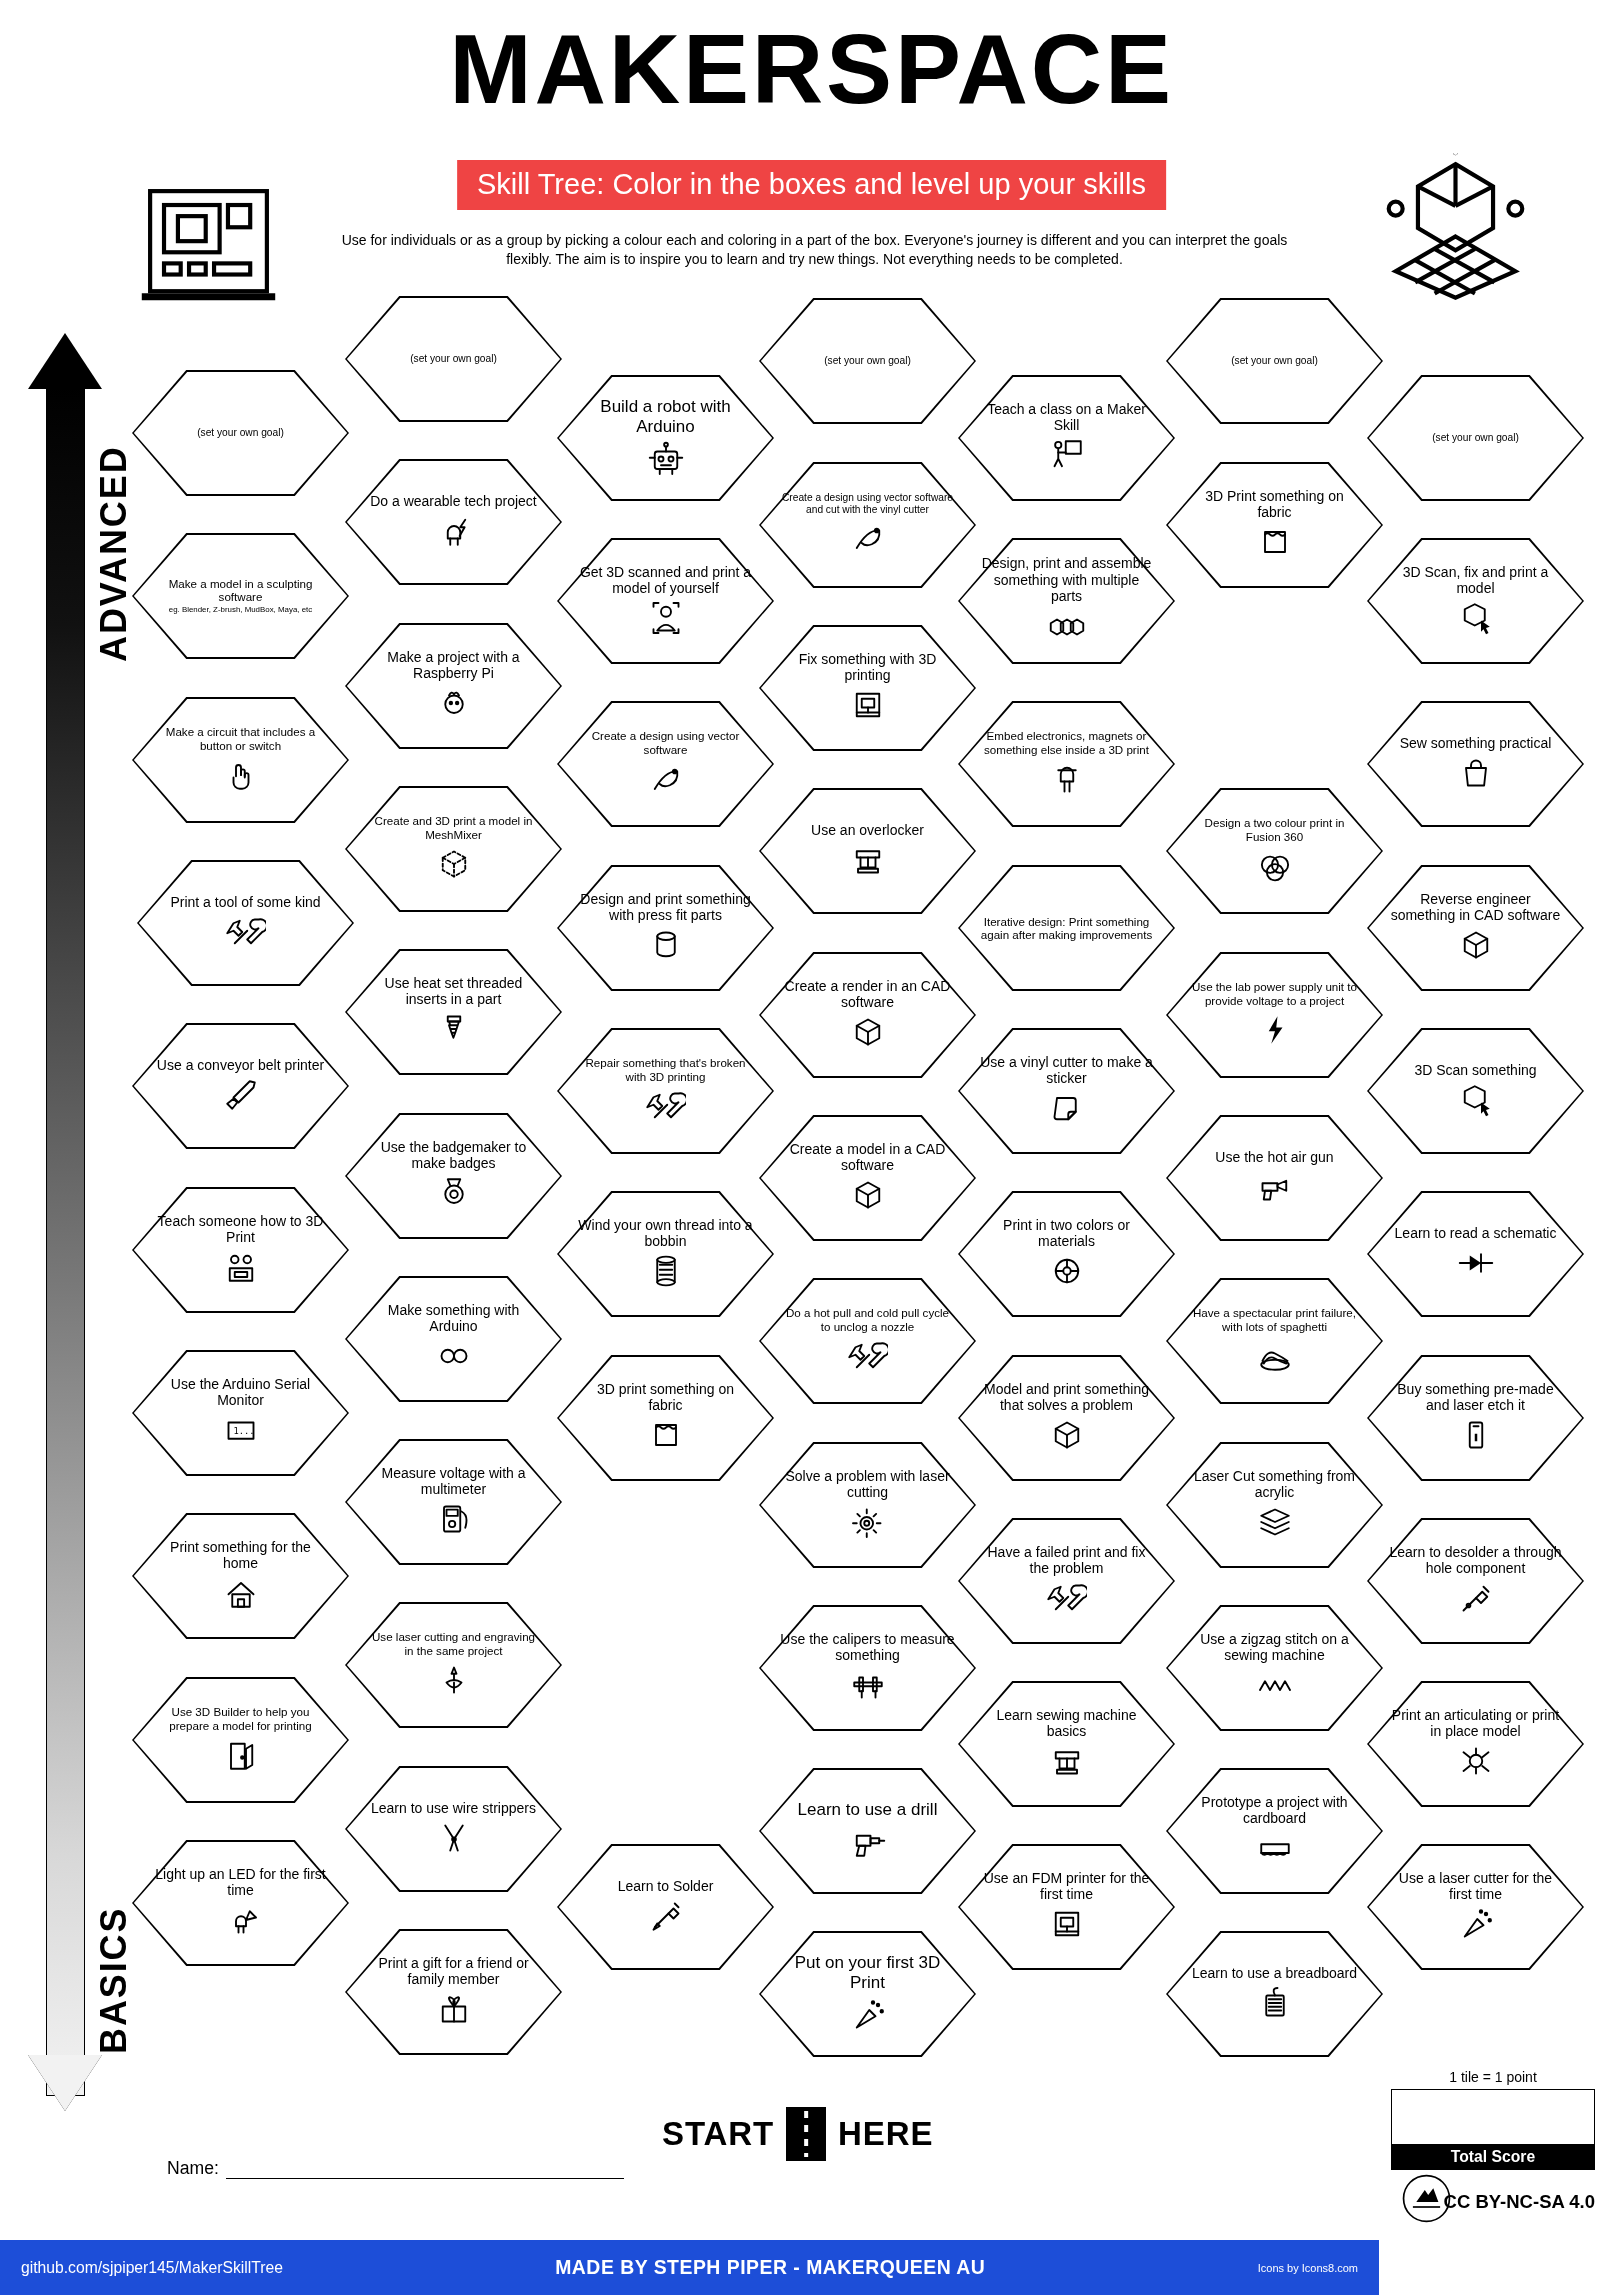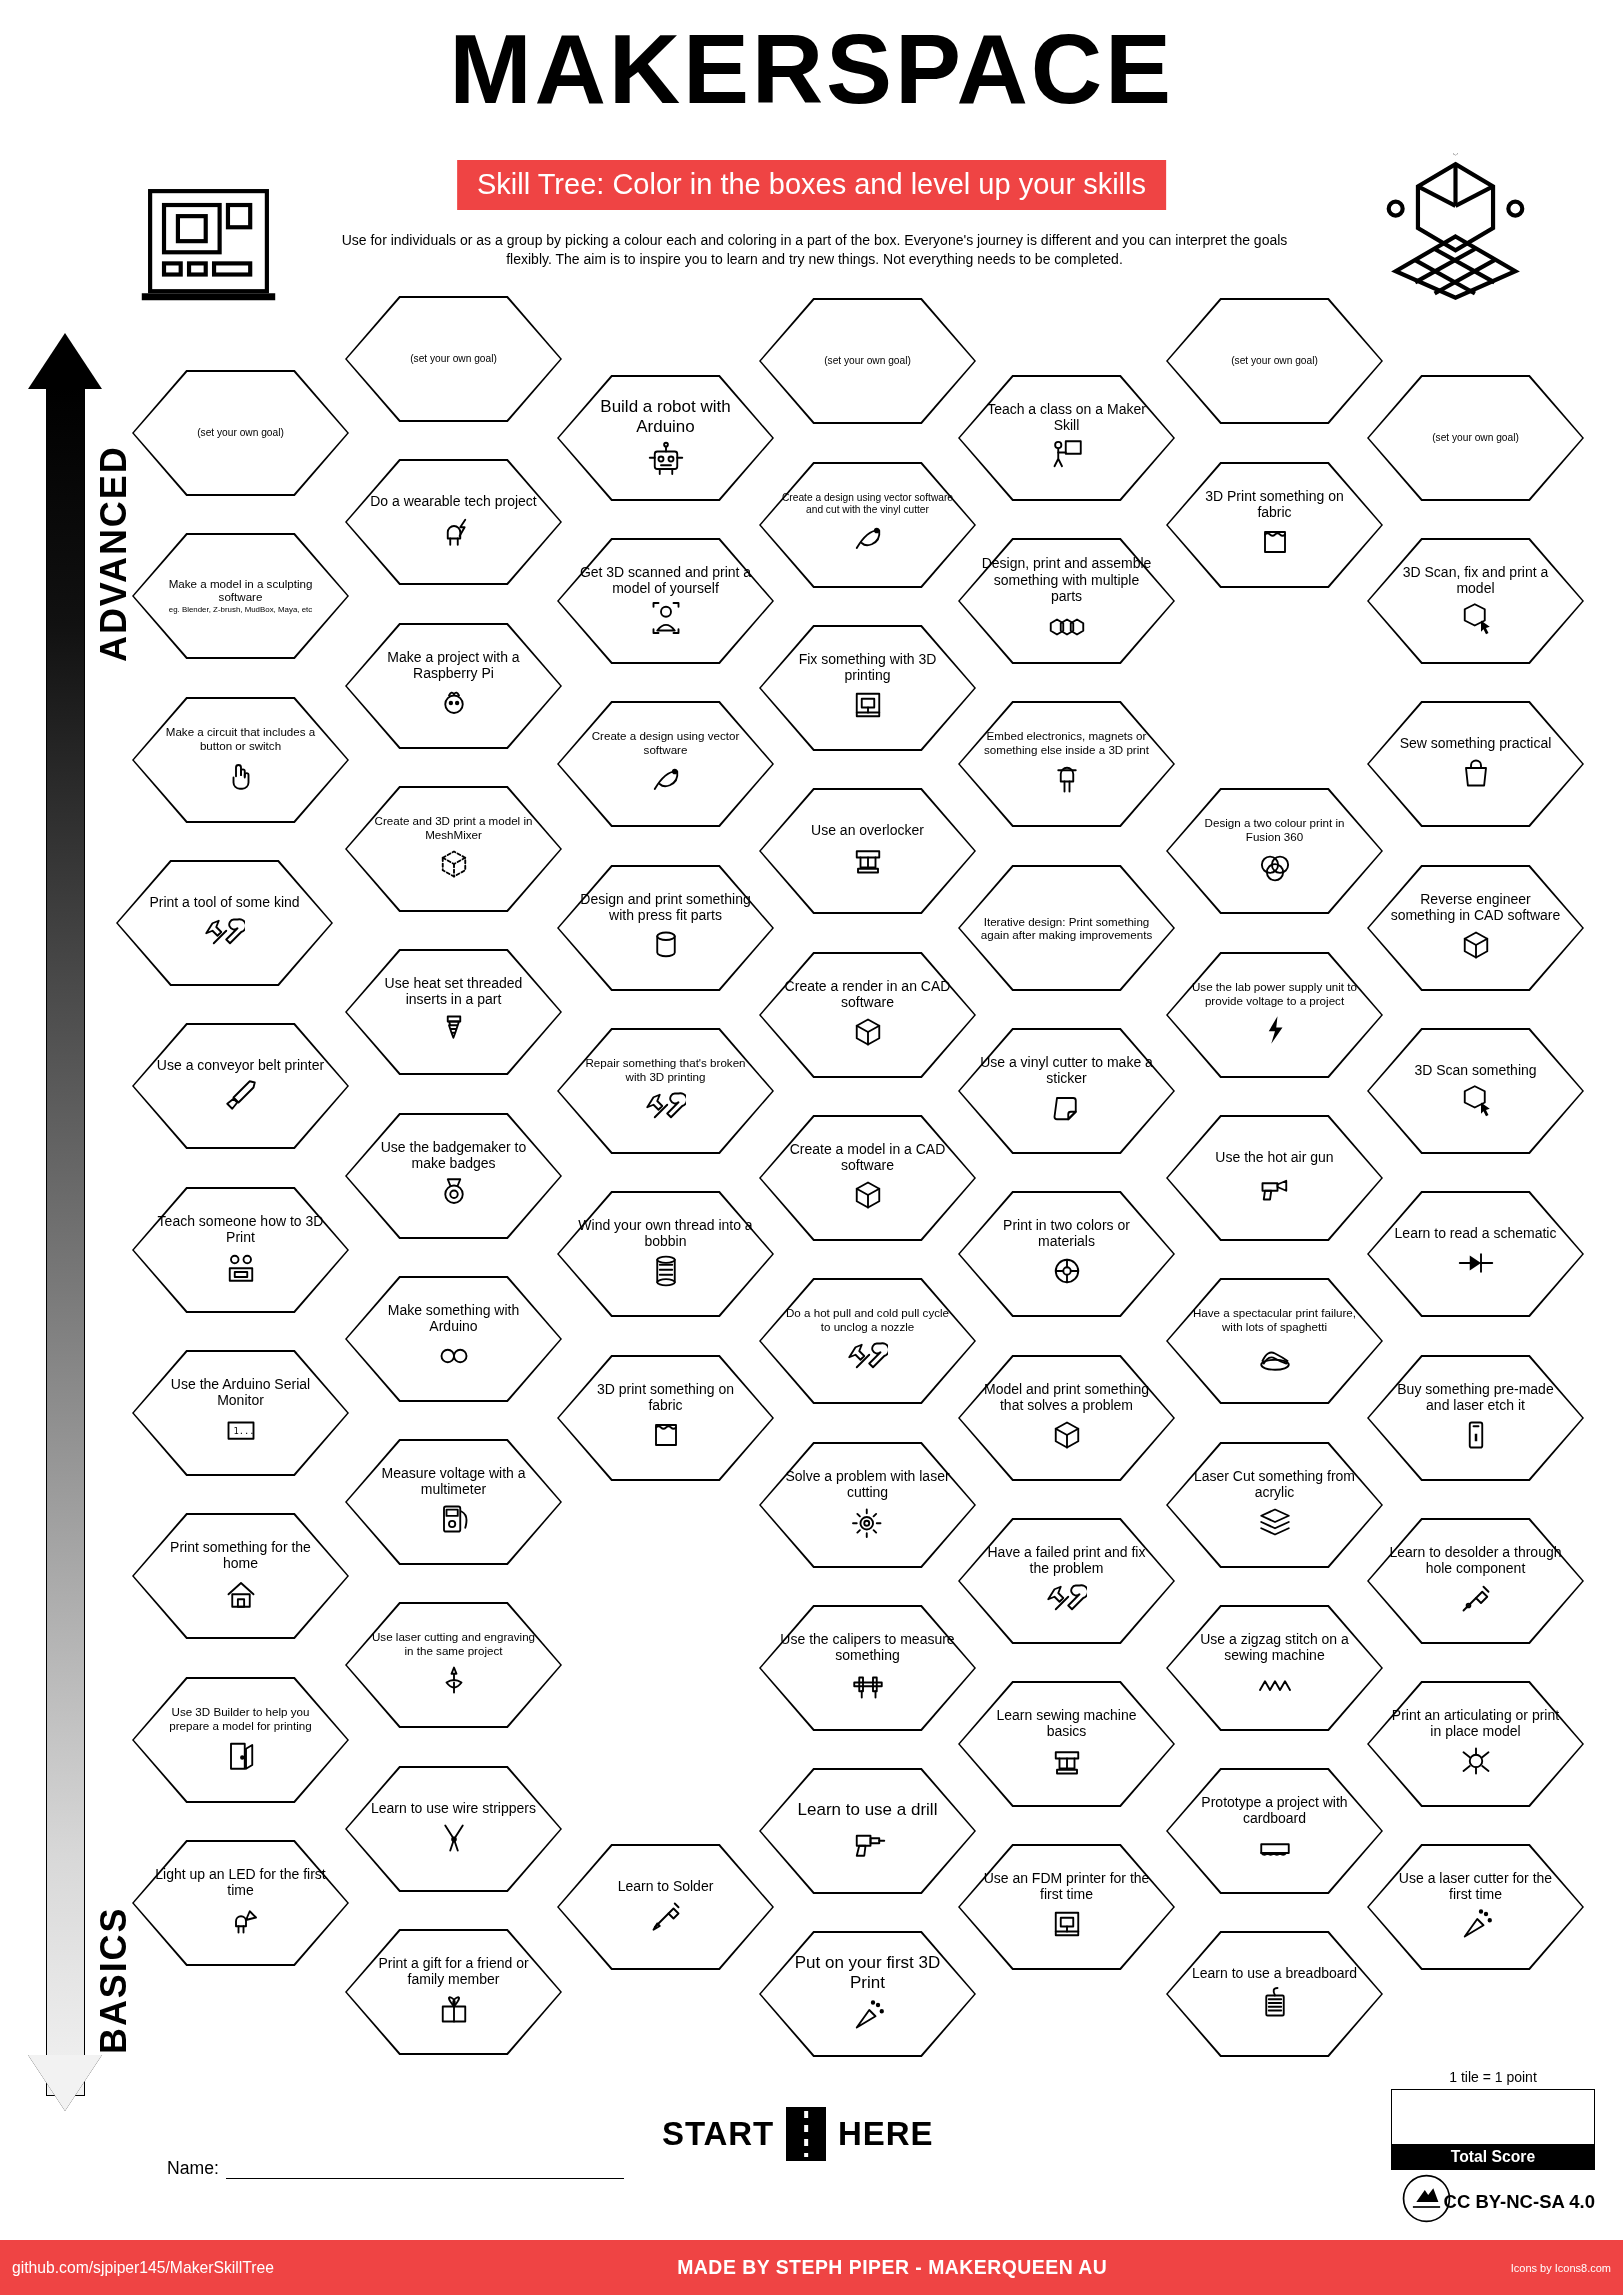--- a/index.html
+++ b/index.html
@@ -159,24 +159,24 @@
     content:"";
     position:absolute; left: 50%; top: 3.7px; transform: translateX(-50%);
     width: 3.7px; height: 46px;
     background: repeating-linear-gradient(to bottom, #fff 0 7.4px, #000 7.4px 14px);
   }
   #cc { position:absolute; right: 28px; bottom: 82px; font-size: 18.5px; font-weight:700; }
   #cc-badge { position:absolute; right: 171px; bottom: 69px; }
 
   #footer-bar {
     position: absolute; left: 0; bottom: 0;
-    width: 1623px; height: 55px;
-    background: #ef4444; color: #fff;
+    width: 1379px; height: 55px;
+    background: #1d4ed8; color: #fff;
     display: flex; align-items: center; justify-content: space-between;
-    padding: 0 12px;
+    padding: 0 21px;
     font-size: 18.5px;
   }
   #footer-bar .left { font-size: 15.7px; }
   #footer-bar .center { font-size: 19.4px; font-weight: 700; letter-spacing: 0.5px; }
   #footer-bar .right { font-size: 11px; }
 </style>
 </head>
 <body>
 
 <div id="title">MAKERSPACE</div>
@@ -244,21 +244,21 @@
         <div class="label sm">Make a circuit that includes a button or switch</div>
         <div class="ico">
           <svg width="40" height="40" viewBox="0 0 64 64" fill="none" stroke="#000" stroke-width="3" stroke-linecap="round" stroke-linejoin="round">
             <path d="M24 34 v-14 a4 4 0 0 1 8 0 v12"></path>
             <path d="M32 32 v-6 a3 3 0 0 1 6 0 v8"></path>
             <path d="M38 36 v-4 a3 3 0 0 1 6 0 v12 a10 10 0 0 1 -10 10 h-4 a10 10 0 0 1 -10 -10 v-8"></path>
           </svg>
         </div>
       </div>
     </div>
-    <div class="hex" style="left: 116px; top: 860px;">
+    <div class="hex" style="left: 137px; top: 860px;">
       <div class="hexbg"></div>
       <div class="hexin"></div>
       <div class="content">
         <div class="label">Print a tool of some kind</div>
         <div class="ico">
           <svg width="40" height="40" viewBox="0 0 64 64" fill="none" stroke="#000" stroke-width="3" stroke-linecap="round" stroke-linejoin="round">
             <path d="M14 50 l20 -20"></path>
             <path d="M12 18 l10 -4 l-4 10 l8 8 l-6 6 l-8 -8 l-10 4z"></path>
             <path d="M46 12 a8 8 0 1 0 6 14 l-18 18 l6 6 l18 -18 a8 8 0 0 0 -6 -20z"></path>
           </svg>

